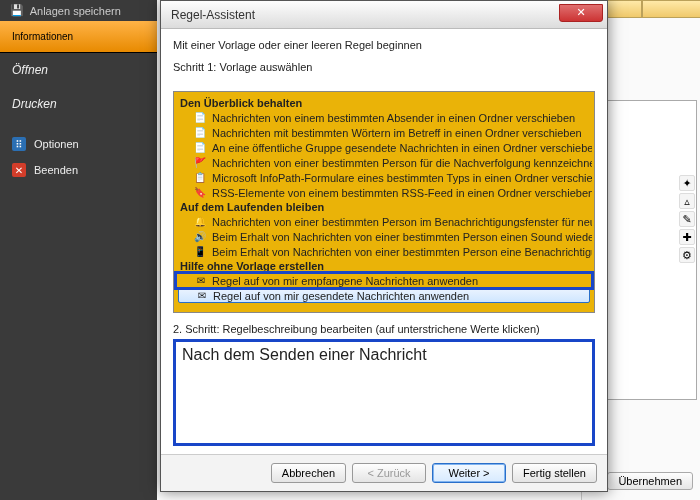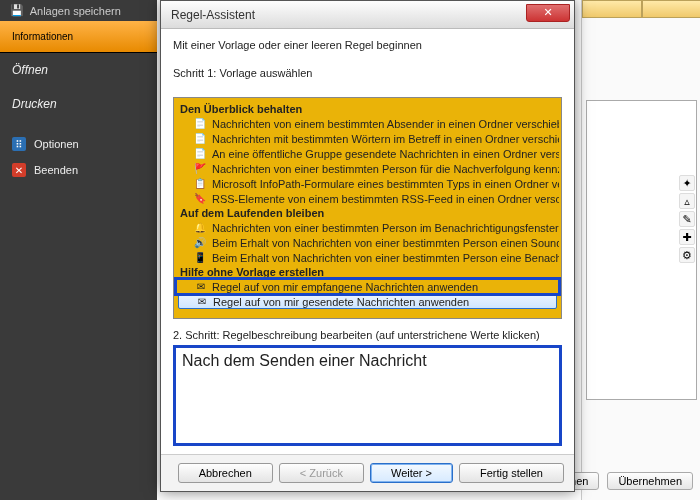--- a/index.html
+++ b/index.html
@@ -17,41 +17,41 @@
 
   .right-panel { position: absolute; right: -1px; top: 0; width: 120px; height: 500px; border-left: 1px solid #ccc; background: #fafafa; }
   .rp-top { height: 18px; display: flex; }
   .rp-top div { flex: 1; background: linear-gradient(#ffe9a8,#f0c96b); border: 1px solid #bba15a; font-size: 9px; }
   .rp-inner { position: absolute; top: 100px; left: 4px; right: 4px; height: 300px; border: 1px solid #aaa; background: #fff; }
   .rp-icons { position: absolute; right: 6px; top: 175px; display: flex; flex-direction: column; gap: 2px; }
   .rp-icons span { width: 16px; height: 16px; font-size: 11px; display: flex; align-items: center; justify-content: center; border: 1px solid #ddd; background: #f5f5f5; border-radius: 2px; }
   .rp-btns { position: absolute; bottom: 10px; right: 8px; display: flex; gap: 8px; }
   .rp-btns button { font-size: 11px; padding: 2px 10px; border: 1px solid #aaa; background: linear-gradient(#fefefe,#e6e6e6); border-radius: 3px; }
 
-  .dialog { position: absolute; left: 160px; top: 0; width: 415px; height: 492px; background: #fff; border: 1px solid #555; box-shadow: 0 0 14px rgba(0,0,0,.5); display: flex; flex-direction: column; }
+  .dialog { position: absolute; left: 160px; top: 0; width: 448px; height: 492px; background: #fff; border: 1px solid #555; box-shadow: 0 0 14px rgba(0,0,0,.5); display: flex; flex-direction: column; }
   .titlebar { height: 28px; background: linear-gradient(#fdfdfd,#dcdcdc); border-bottom: 1px solid #bbb; display: flex; align-items: center; padding: 0 4px 0 10px; font-size: 12px; }
   .titlebar .title { flex: 1; color: #333; }
   .close-btn { width: 44px; height: 18px; background: linear-gradient(#e07070,#c33); border: 1px solid #a22; border-radius: 0 0 3px 3px; color: #fff; display: flex; align-items: center; justify-content: center; font-size: 11px; margin-top: -4px; cursor: pointer; }
 
   .body { flex: 1; padding: 10px 12px 8px 12px; font-size: 11px; color: #222; display: flex; flex-direction: column; overflow: hidden; }
-  .intro1 { margin-bottom: 16px; }
+  .intro1 { margin-bottom: 10px; }
   .intro2 { margin-bottom: 18px; }
 
   .step1-box { border: 1px solid #888; height: 222px; overflow: hidden; padding: 4px 2px; background: #eab308; }
   .cat { font-weight: bold; padding: 1px 4px; font-size: 11px; }
   .tpl { display: flex; align-items: center; gap: 4px; padding: 0 4px 0 18px; font-size: 11px; white-space: nowrap; overflow: hidden; cursor: default; height: 15px; }
   .tpl .ic { width: 14px; height: 13px; display: flex; align-items: center; justify-content: center; font-size: 10px; flex: 0 0 14px; }
   .tpl.selected { background: linear-gradient(#eaf3ff,#cfe6ff); border: 1px solid #2a6fc9; border-radius: 2px; margin: 0 2px; padding-left: 16px; }
   .tpl.highlight-row { outline: 3px solid #1846c8; outline-offset: -1px; }
 
   .step2-label { margin: 10px 0 4px 0; }
   .step2-box { border: 3px solid #1846c8; flex: 1; padding: 4px 6px; background: #fff; font-size: 16px; overflow: auto; }
 
   .footer { border-top: 1px solid #ccc; background: #f3f3f3; padding: 8px 10px; display: flex; justify-content: flex-end; gap: 6px; }
-  .footer button { font-size: 11px; padding: 3px 20px; border: 1px solid #999; background: linear-gradient(#fefefe,#e4e4e4); border-radius: 3px; cursor: pointer; min-width: 74px; }
+  .footer button { font-size: 11px; padding: 3px 10px; border: 1px solid #999; background: linear-gradient(#fefefe,#e4e4e4); border-radius: 3px; cursor: pointer; min-width: 74px; }
   .footer button.disabled { color: #999; cursor: default; }
   .footer button.primary { border: 1px solid #2a6fc9; box-shadow: 0 0 0 1px #7fb3f0 inset; background: linear-gradient(#f3f9ff,#d7eaff); text-align: center; }
 </style>
 </head>
 <body>
 
 <div class="backdrop">
 
   <div class="sidebar">
     <div class="top-item">

